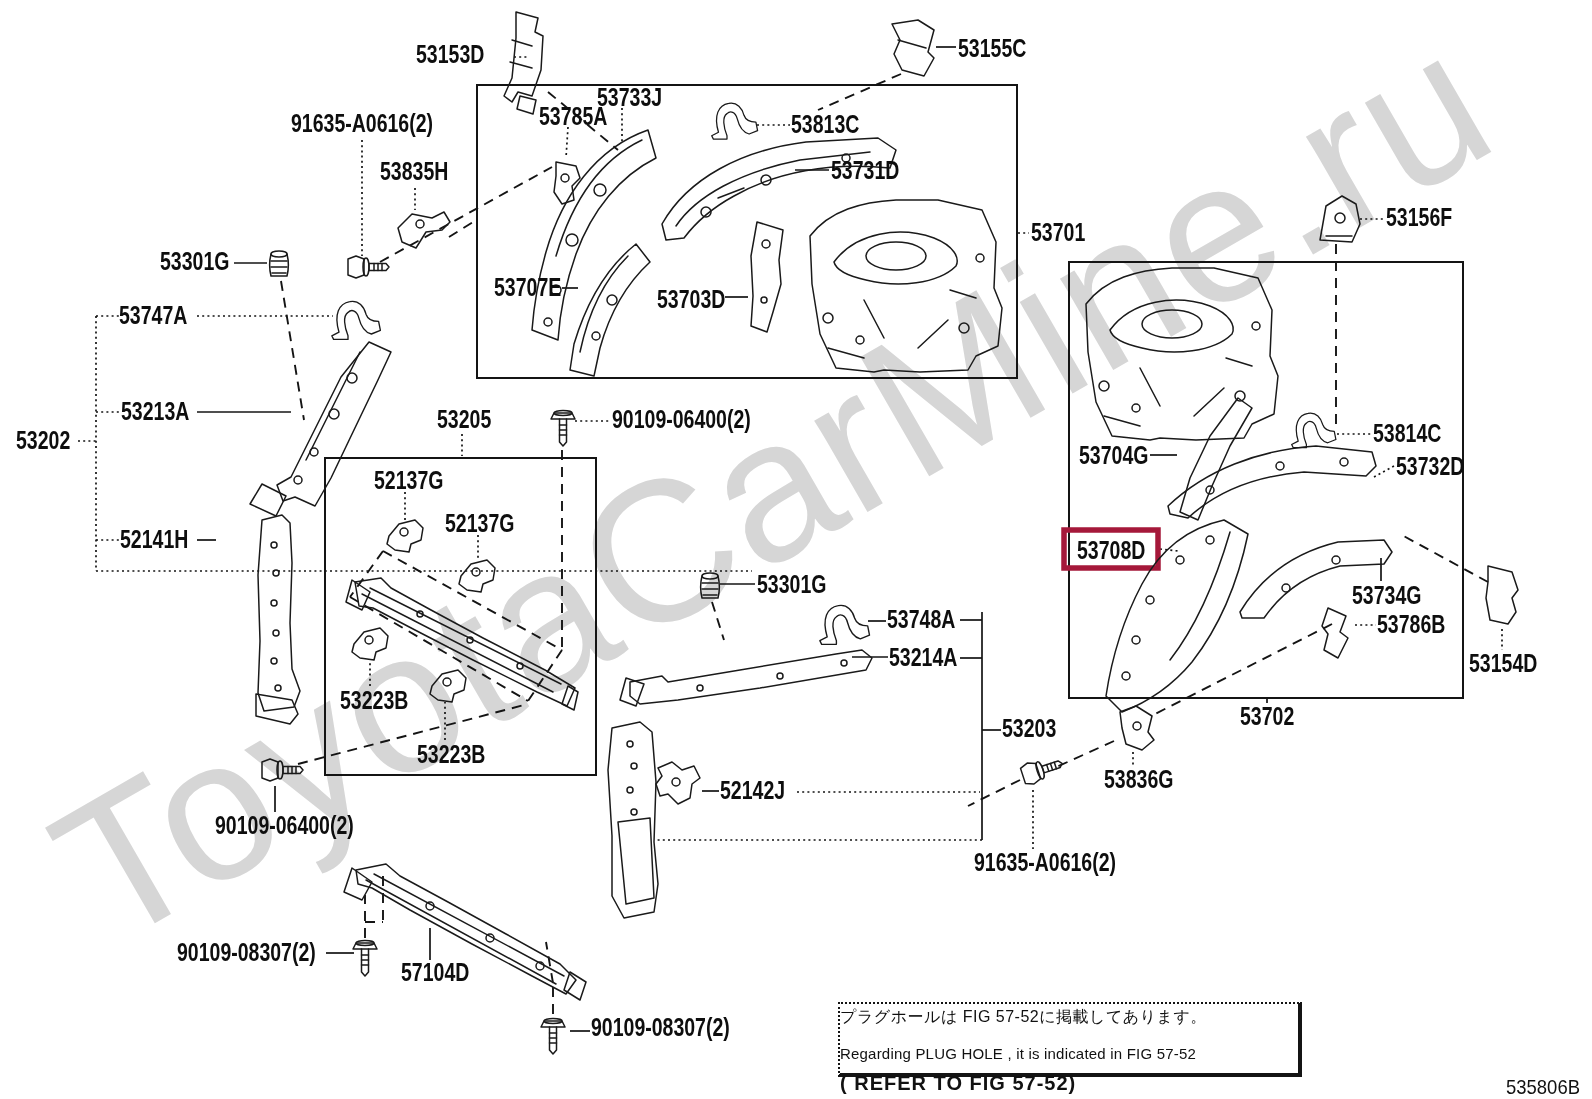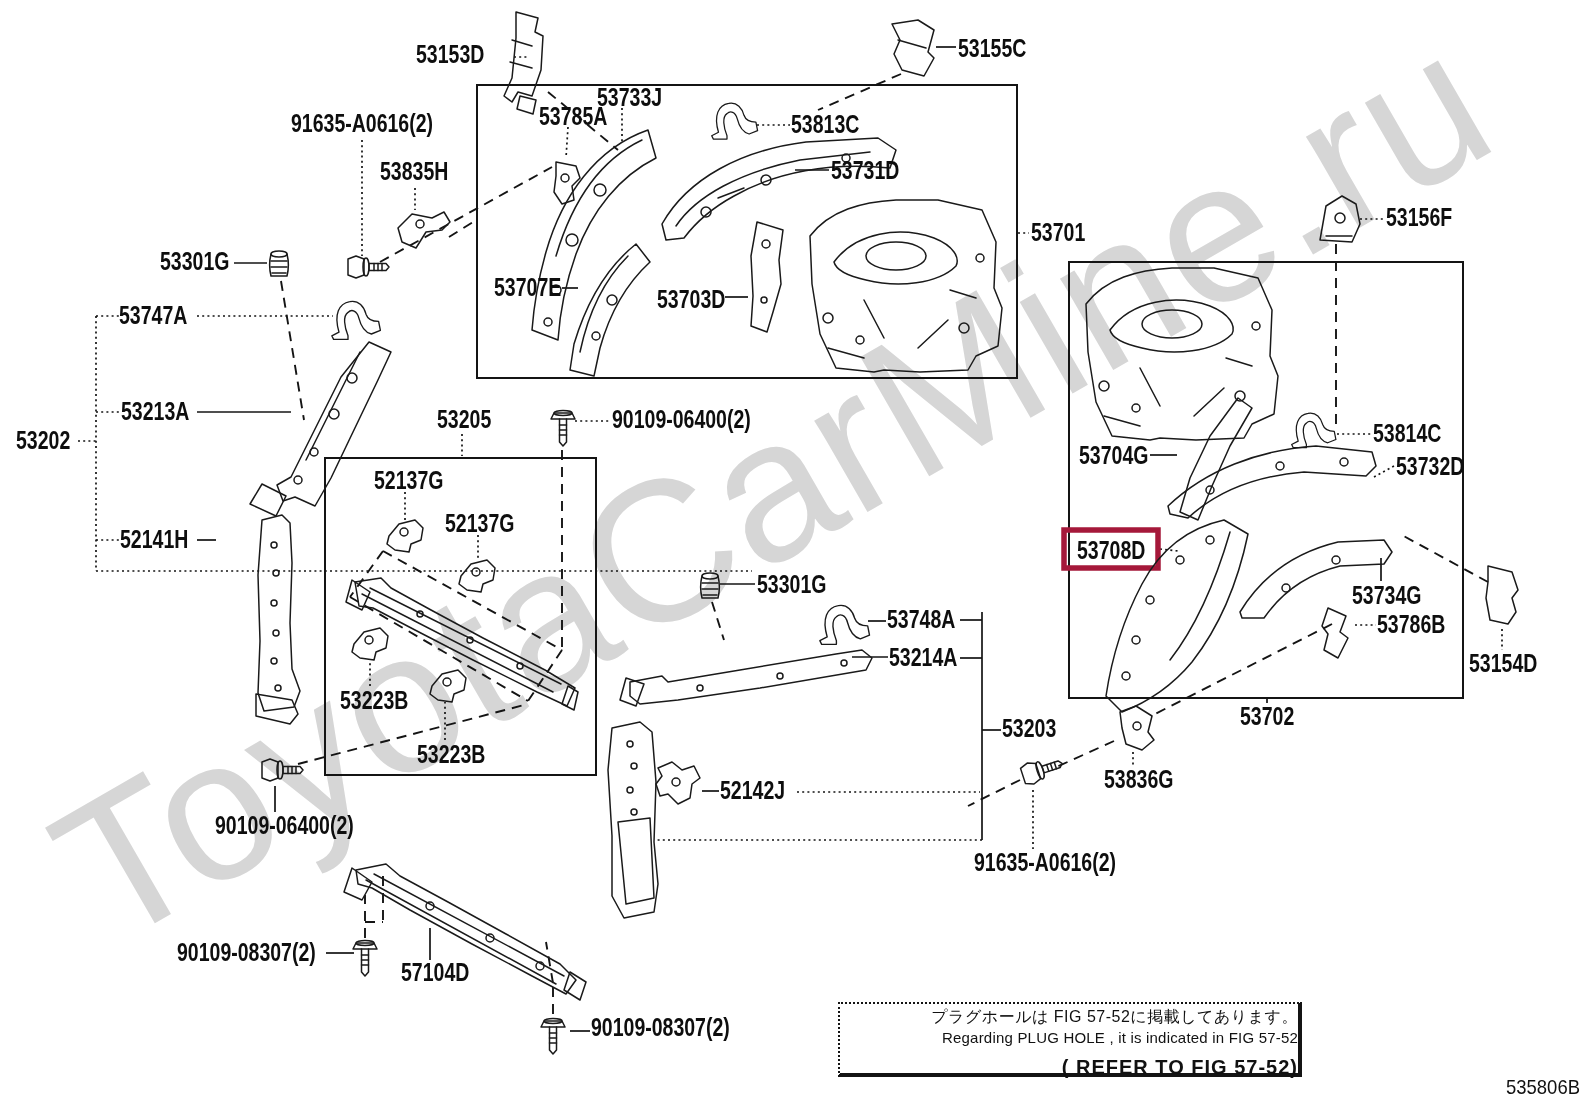--- a/index.html
+++ b/index.html
@@ -23,23 +23,23 @@
   .ln-h{stroke-width:1.9;stroke-dasharray:10 7;}
   .bx-frame{stroke:#141414;stroke-width:2;fill:none;}
   .bx-highlight{stroke-width:5.5;fill:none;}
   
   .plabel{position:absolute;font-size:25px;font-weight:700;line-height:1;white-space:nowrap;
           letter-spacing:0px;color:#0e0e0e;transform:scaleX(0.78);transform-origin:0 0;z-index:3;}
   .plabel.hl{color:#0e0e0e;}
   
   #note-box{position:absolute;left:838px;top:1002px;width:458px;height:66px;z-index:3;
             border:2px dotted #141414;border-right:4px solid #141414;border-bottom:4px solid #141414;
-            text-align:right;padding-top:3px;background:transparent;}
+            text-align:left;padding-top:3px;background:transparent;}
   #note-box .jp{font-size:16px;letter-spacing:0.5px;}
-  #note-box .en{font-size:15px;letter-spacing:0.2px;margin-top:1px;}
+  #note-box .en{font-size:15px;letter-spacing:0.2px;margin-top:17px;}
   #note-box .ref{font-size:20px;font-weight:700;letter-spacing:1px;margin-top:10px;}
   #figure-code{position:absolute;left:1506px;top:1075px;font-size:21px;font-weight:400;
                transform:scaleX(0.88);transform-origin:0 0;z-index:3;}
 </style>
 </head>
 <body>
 
 <div id="canvas">
 
   <div id="watermark">ToyotaCarMine.ru</div>

